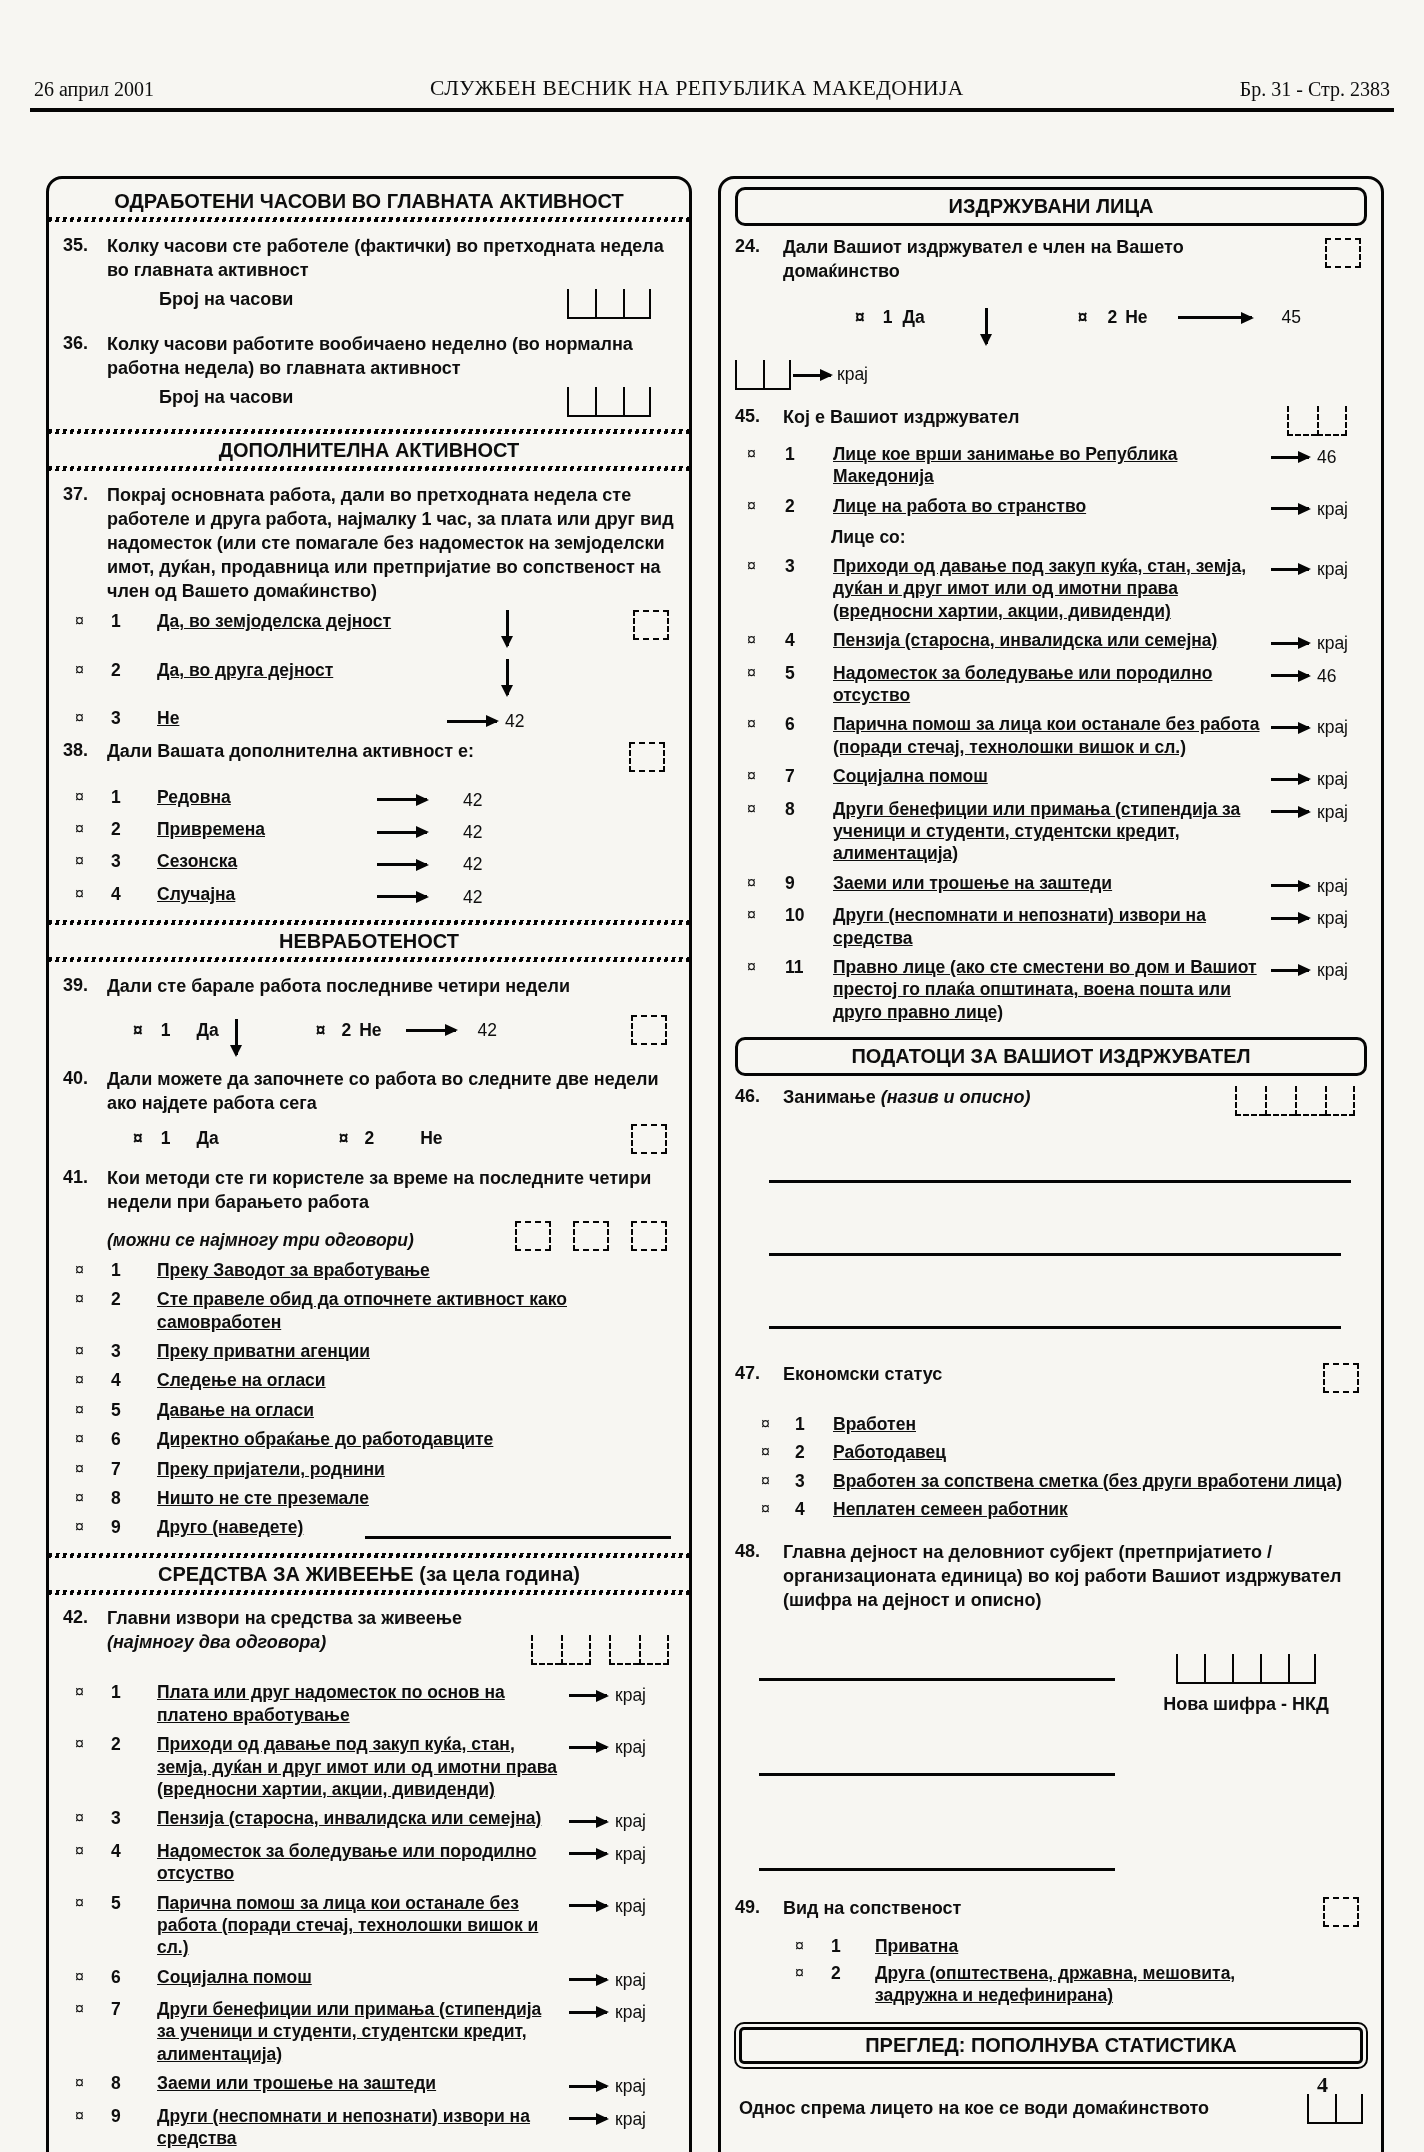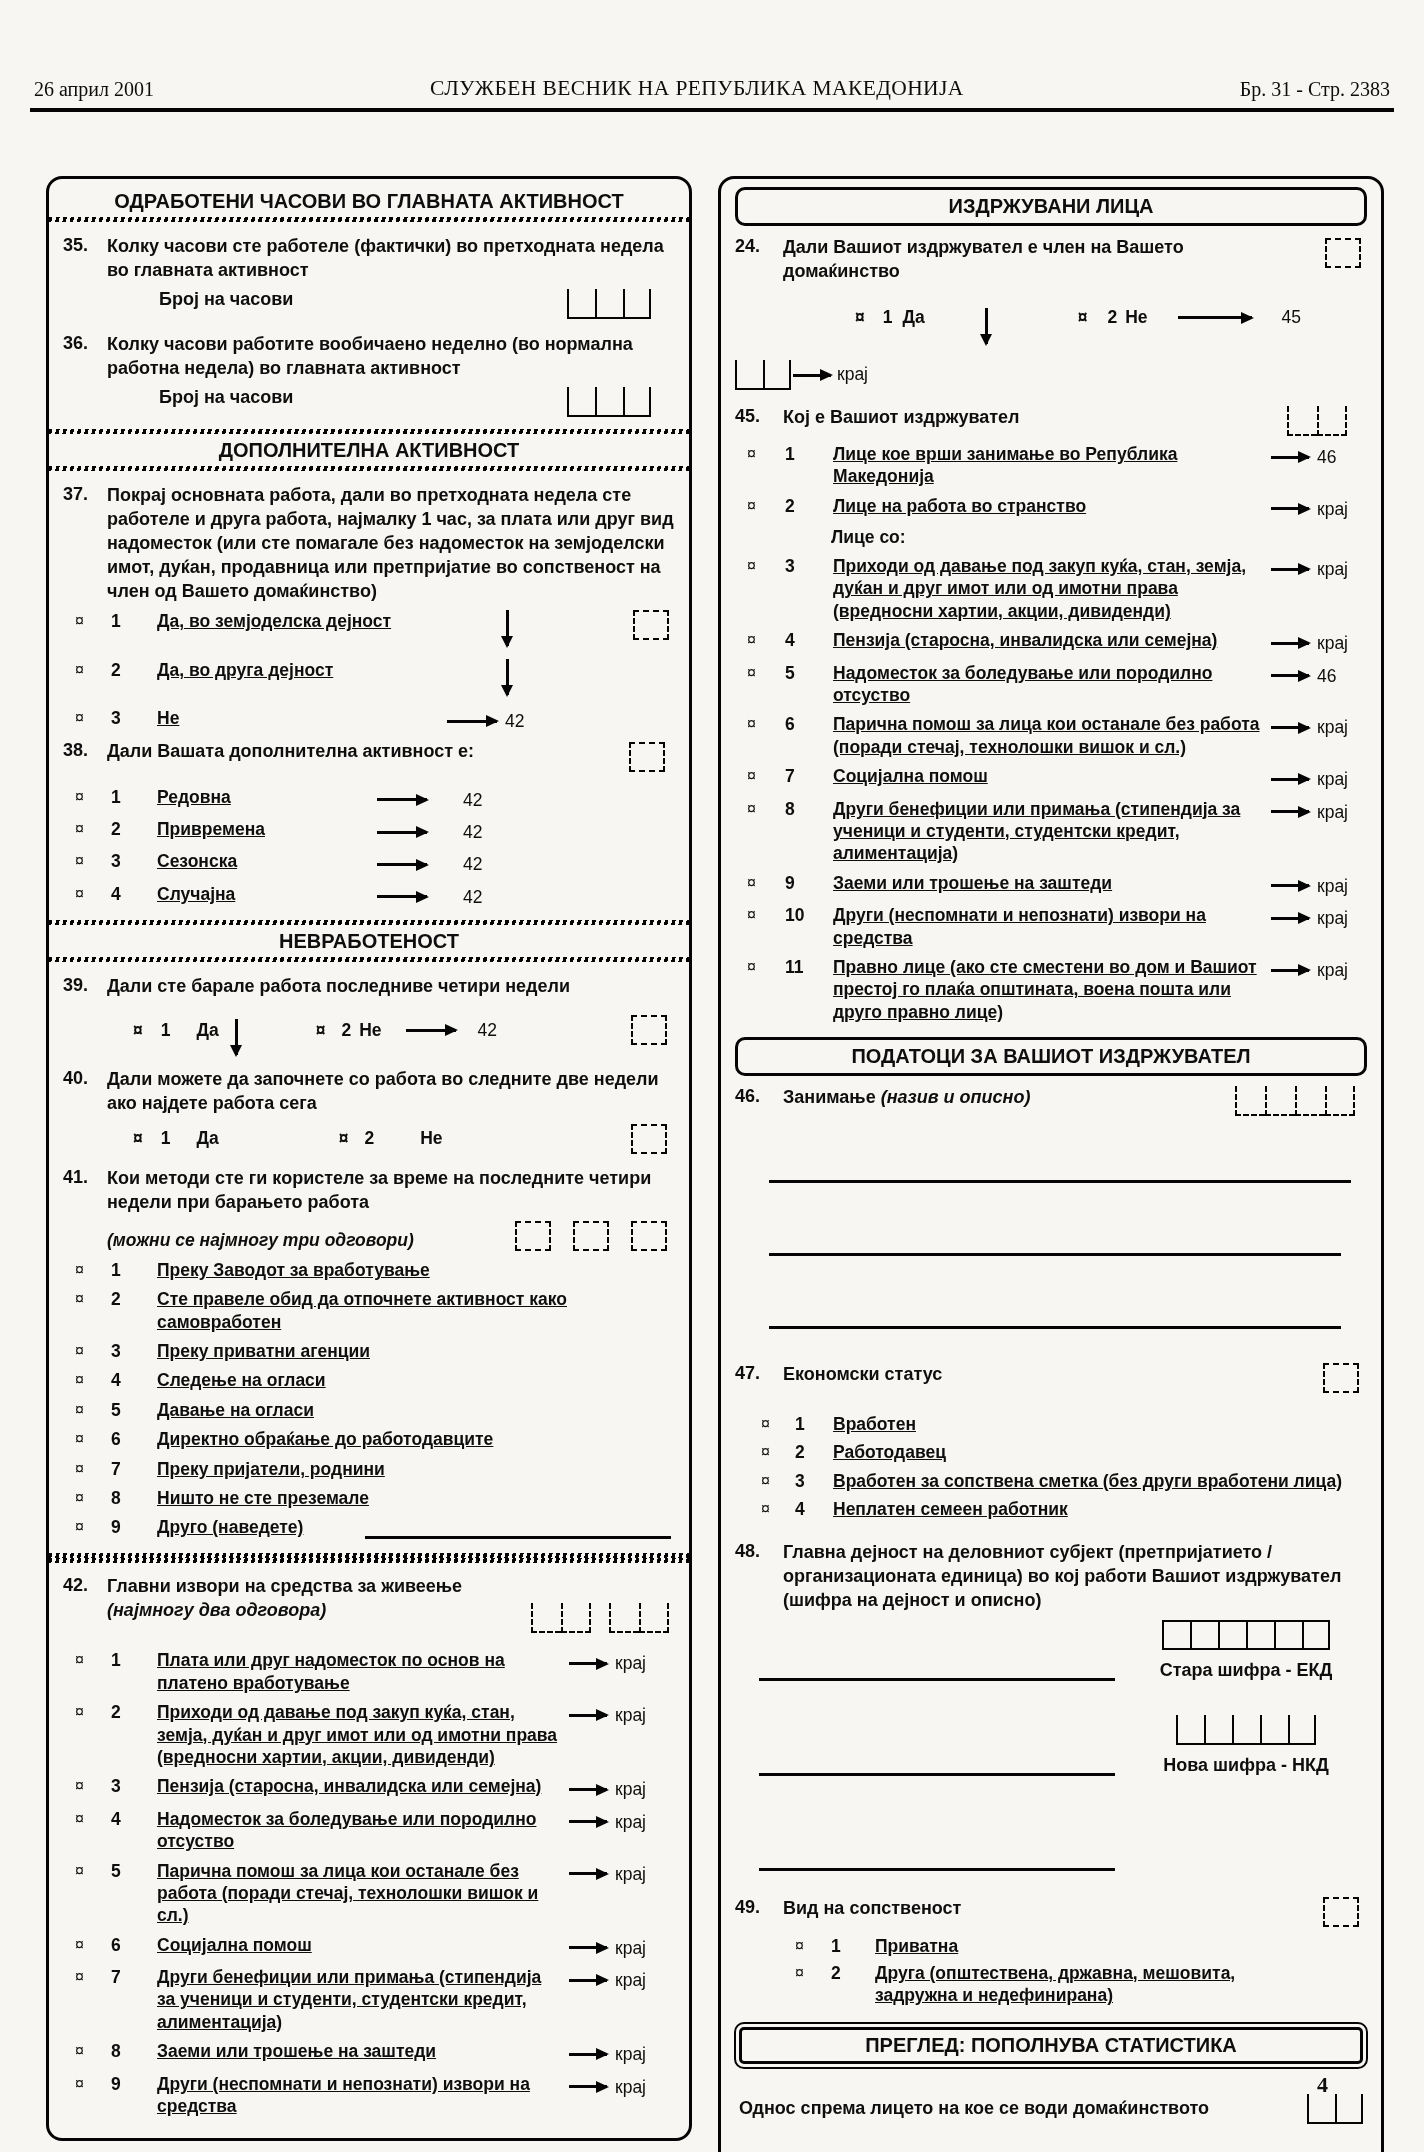--- a/index.html
+++ b/index.html
@@ -303,20 +303,21 @@
   </div>
   <div class="opt" style="grid-template-columns:26px 36px 190px 1fr; margin-bottom:14px;">
     <span class="bx">¤</span>
     <span class="onum">9</span>
     <span class="olab">Друго (наведете)</span>
     <span class="wline" style="margin:20px 4px 0 8px;"></span>
   </div>
 
   <div>
     <div class="zz"></div>
+    <div class="sect">СРЕДСТВА ЗА ЖИВЕЕЊЕ (за цела година)</div>
     <div class="zz"></div>
   </div>
 
   <div class="qrow" style="margin-top:12px;">
     <div class="q grow" style="margin:0;">
       <span class="qnum">42.</span>
       <span class="qtxt">
         <span>Главни извори на средства за живеење</span><br>
         <span class="sub-it">(најмногу два одговора)</span>
       </span>
@@ -615,38 +616,27 @@
       <span style="font-weight:600;">(шифра на дејност и описно)</span>
     </span>
   </div>
   <div class="qrow" style="margin:8px 8px 0 0;">
     <div class="grow" style="padding-right:18px;">
       <div class="wline" style="margin:58px 0 0 24px;"></div>
       <div class="wline" style="margin:92px 0 0 24px;"></div>
       <div class="wline" style="margin:92px 0 0 24px;"></div>
     </div>
     <div style="width:226px;">
-      <div class="codegrp">
-        <span class="comb closed">
+      <div class="codegrp" style="margin-top:34px;">
+        <span class="comb">
           <span class="c"></span>
               <span class="c"></span>
               <span class="c"></span>
               <span class="c"></span>
               <span class="c"></span>
-              <span class="c"></span>
-        </span>
-        <div class="clab">Стара шифра - ЕКД</div>
-      </div>
-      <div class="codegrp" style="margin-top:34px;">
-        <span class="comb">
-          <span class="c"></span>
-              <span class="c"></span>
-              <span class="c"></span>
-              <span class="c"></span>
-              <span class="c"></span>
         </span>
         <div class="clab">Нова шифра - НКД</div>
       </div>
     </div>
   </div>
 
   <div class="qrow" style="margin-top:26px;">
     <div class="q r grow" style="margin:0;">
       <span class="qnum">49.</span>
       <span class="qtxt">Вид на сопственост</span>

